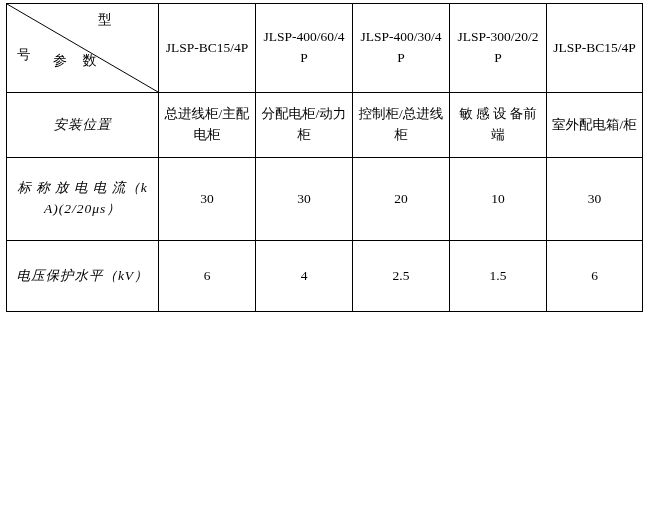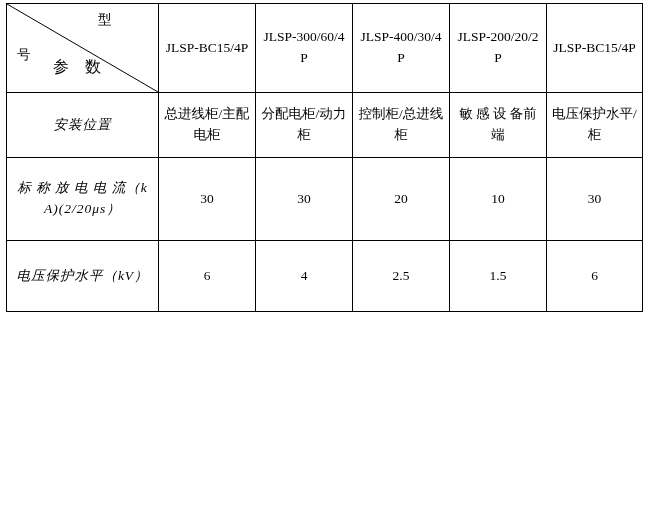--- a/index.html
+++ b/index.html
@@ -64,23 +64,23 @@
     letter-spacing: 0.5px;
   }
   .hdr-cell .lbl-num {
     position: absolute;
     bottom: 26px;
     left: 10px;
     font-size: 13.5px;
   }
   .hdr-cell .lbl-param {
     position: absolute;
-    bottom: 12px;
+    bottom: 20px;
     left: 46px;
-    font-size: 16px;
+    font-size: 14px;
     letter-spacing: 6px;
   }
   .hdr-model {
     font-size: 13.5px;
     line-height: 1.6;
   }
   .row-install td { height: 56px; }
   .row-volt td { height: 52px; }
   .row-imp td { height: 72px; }
   .row-nominal td { height: 74px; }
@@ -112,33 +112,33 @@
       <tr>
         <td class="hdr-cell">
           <svg class="diag" viewBox="0 0 152 88" preserveAspectRatio="none">
             <line x1="0" y1="0" x2="152" y2="88" stroke="#000000" stroke-width="1"></line>
           </svg>
           <span class="lbl-type">型</span>
           <span class="lbl-num">号</span>
           <span class="lbl-param">参    数</span>
         </td>
         <td class="hdr-model">JLSP-BC15/4P</td>
-        <td class="hdr-model">JLSP-300/60/4P</td>
+        <td class="hdr-model">JLSP-400/60/4P</td>
         <td class="hdr-model">JLSP-400/30/4P</td>
-        <td class="hdr-model">JLSP-200/20/2P</td>
+        <td class="hdr-model">JLSP-300/20/2P</td>
         <td class="hdr-model">JLSP-BC15/4P</td>
       </tr>
 
       <tr class="row-install">
         <td class="label-cell">安装位置</td>
         <td class="val">总进线柜/主配电柜</td>
         <td class="val">分配电柜/动力柜</td>
         <td class="val">控制柜/总进线柜</td>
         <td class="val">敏 感 设 备前端</td>
-        <td class="val">电压保护水平/柜</td>
+        <td class="val">室外配电箱/柜</td>
       </tr>
 
 
 
       <tr class="row-nominal">
         <td class="label-cell">标 称 放 电 电 流（kA)(2/20μs）</td>
         <td class="val">30</td>
         <td class="val">30</td>
         <td class="val">20</td>
         <td class="val">10</td>

